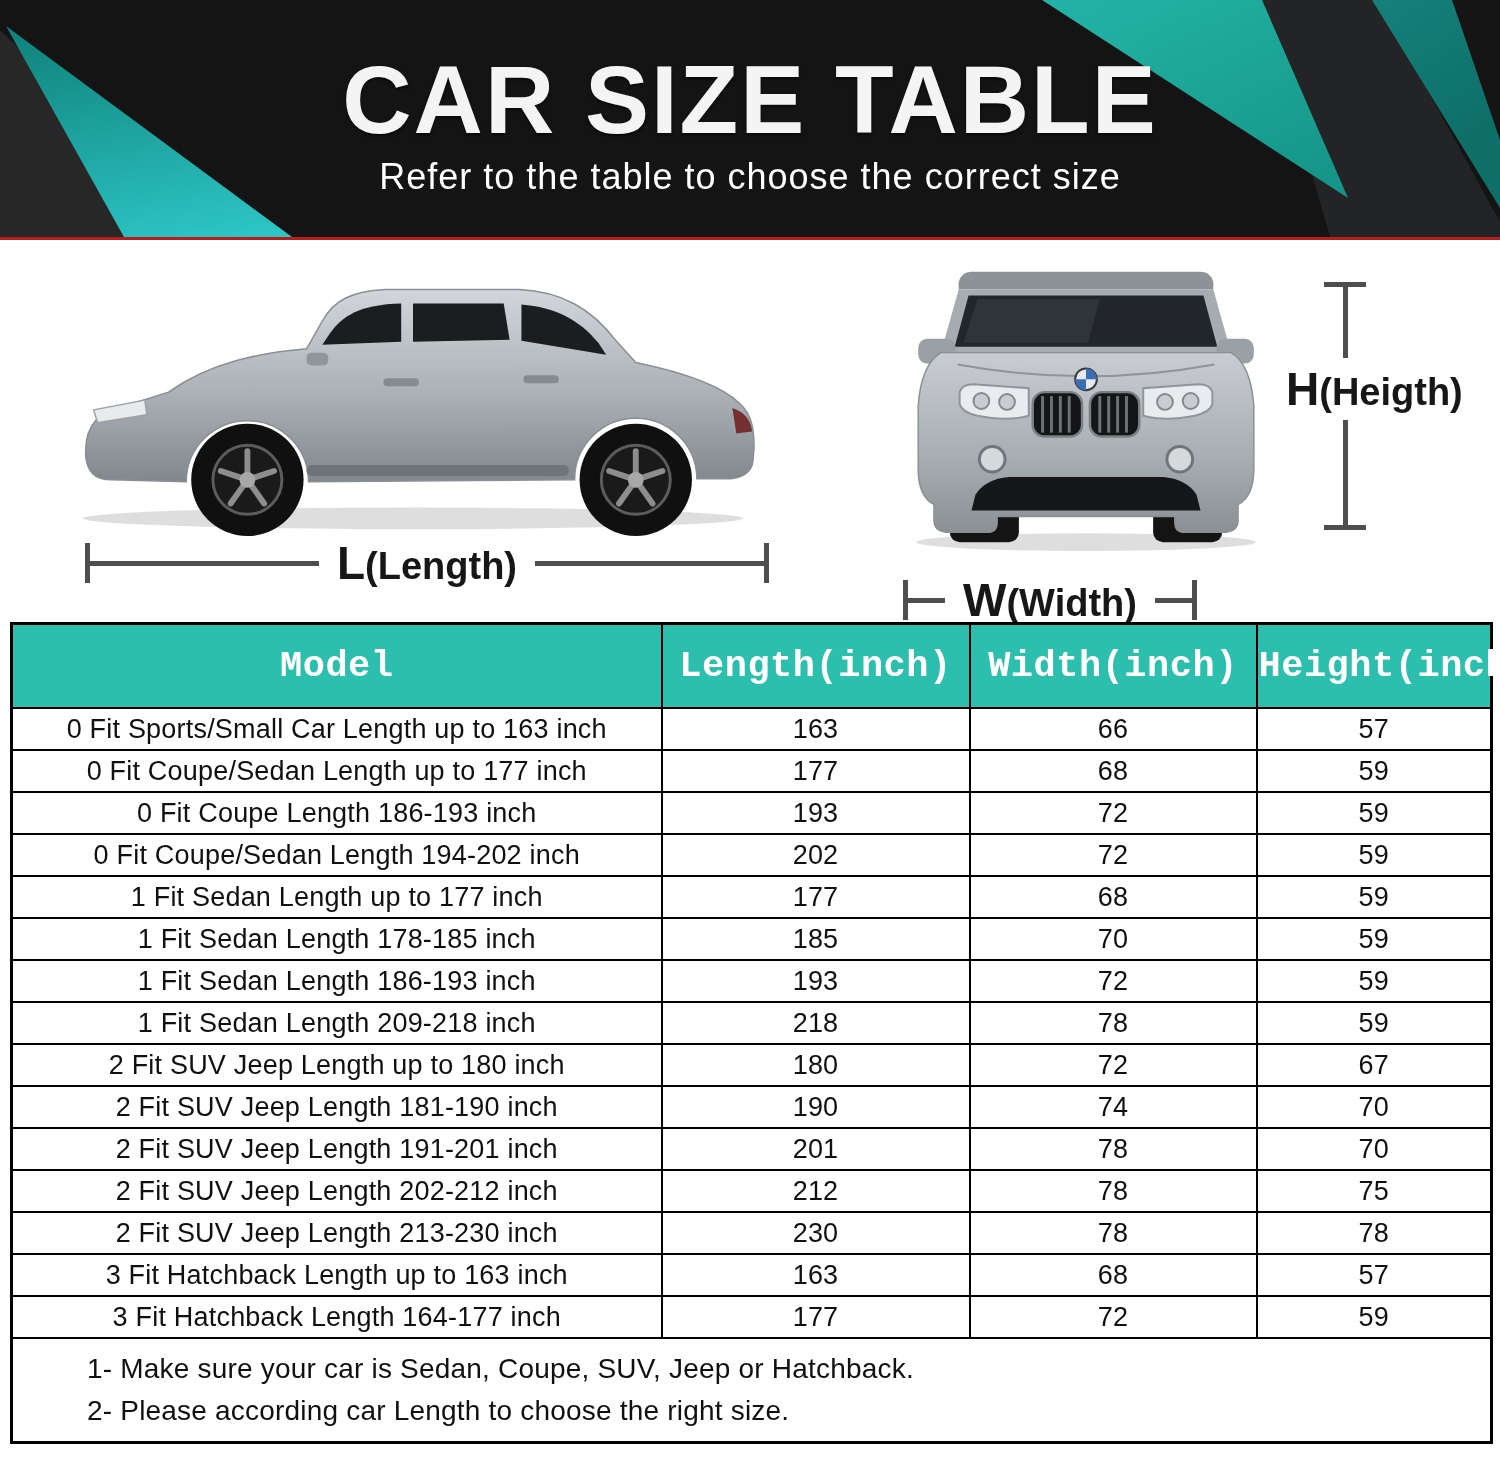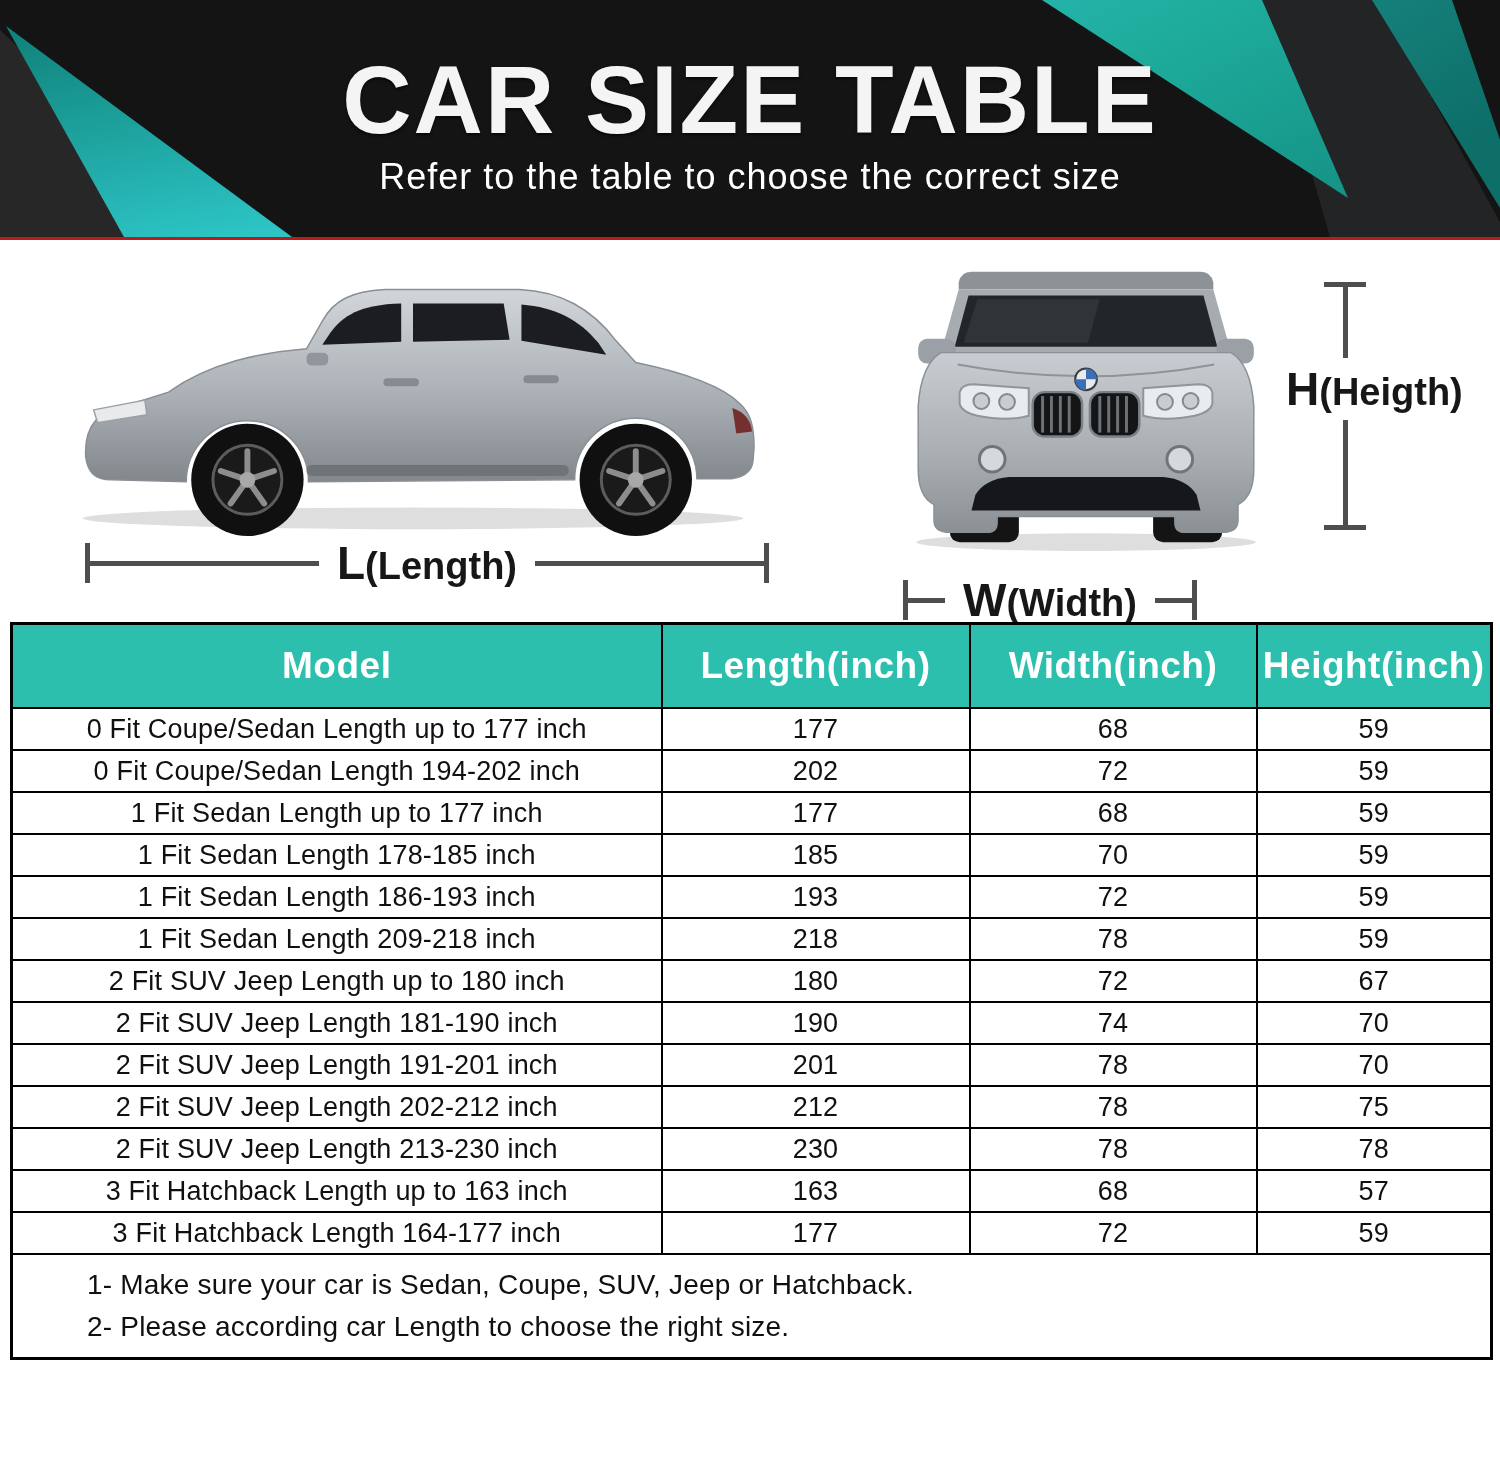--- a/index.html
+++ b/index.html
@@ -57,21 +57,21 @@
   .h-label b{font-size:46px;font-weight:800;}
   
   .size-table{
     position:absolute;left:10px;top:622px;width:1480px;
     border-collapse:collapse;table-layout:fixed;background:#fff;
   }
   .size-table th,.size-table td{border:2px solid #000;}
   .size-table{border:3px solid #000;}
   .size-table thead th{
     background:#2cbfae;color:#ffffff;font-size:37px;font-weight:600;
-    height:80px;letter-spacing:.5px;
+    height:80px;letter-spacing:.5px;font-family:Liberation Mono, monospace;
   }
   .size-table tbody td{
     height:40px;font-size:27px;color:#101010;text-align:center;
     padding:0 6px;font-weight:400;letter-spacing:.2px;
   }
   .size-table .notes-cell{
     height:86px;text-align:left;vertical-align:middle;padding:8px 10px 8px 30px;
   }
   .note-line{font-size:28px;color:#101010;line-height:42px;letter-spacing:.2px;margin-left:44px;}
 </style>
@@ -225,23 +225,35 @@
   <thead>
     <tr id="size-table-head">
         <th>Model</th>
         <th>Length(inch)</th>
         <th>Width(inch)</th>
         <th>Height(inch)</th>
       </tr>
   </thead>
   <tbody id="size-table-body">
       <tr>
+        <td>0 Fit Sports/Small Car Length up to 163 inch</td>
+        <td>163</td>
+        <td>66</td>
+        <td>57</td>
+      </tr>
+      <tr>
         <td>0 Fit Coupe/Sedan Length up to 177 inch</td>
         <td>177</td>
         <td>68</td>
+        <td>59</td>
+      </tr>
+      <tr>
+        <td>0 Fit Coupe Length 186-193 inch</td>
+        <td>193</td>
+        <td>72</td>
         <td>59</td>
       </tr>
       <tr>
         <td>0 Fit Coupe/Sedan Length 194-202 inch</td>
         <td>202</td>
         <td>72</td>
         <td>59</td>
       </tr>
       <tr>
         <td>1 Fit Sedan Length up to 177 inch</td>

